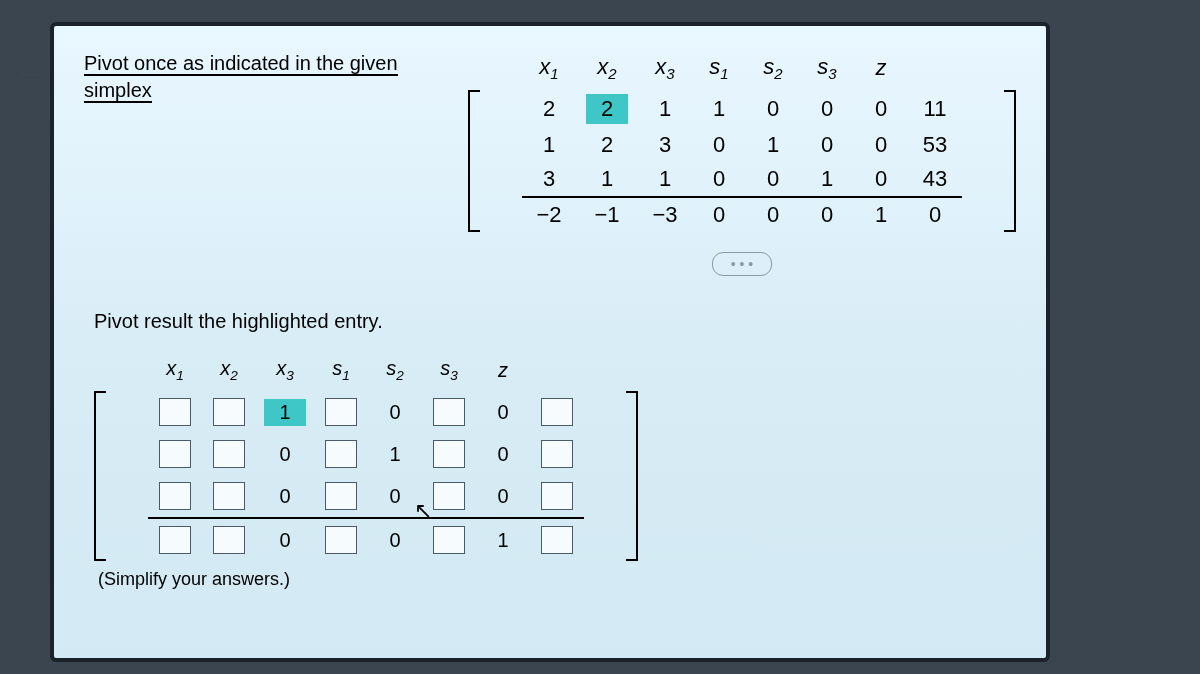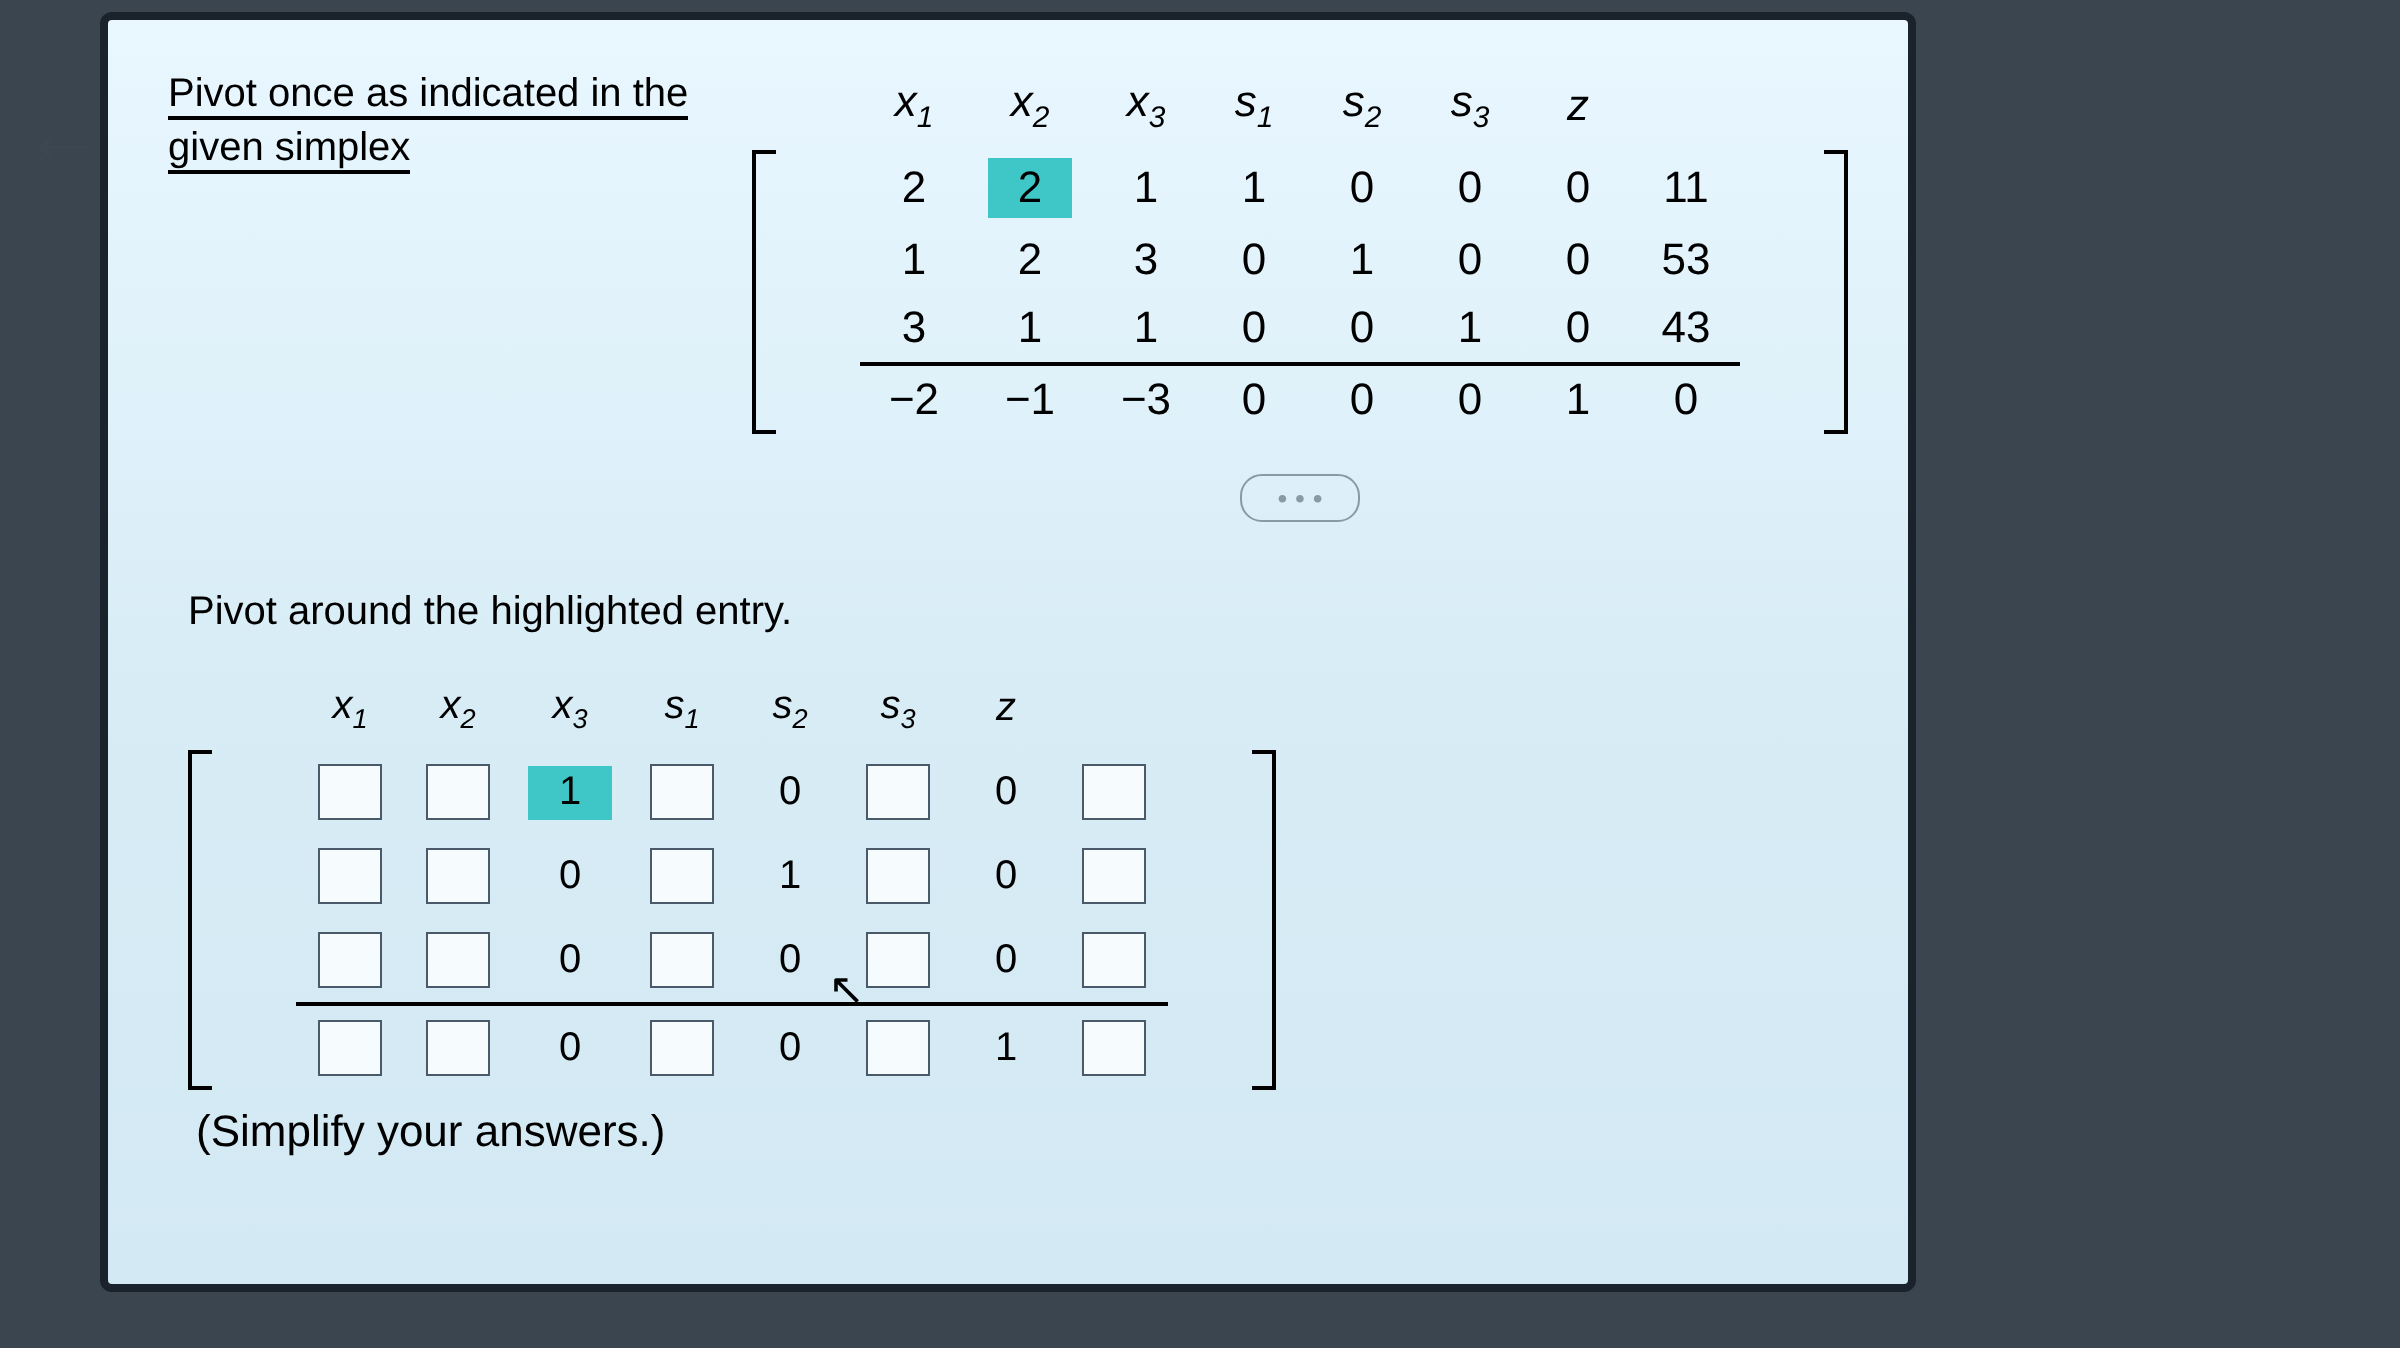--- a/index.html
+++ b/index.html
@@ -7,22 +7,22 @@
     padding: 0;
     width: 1200px;
     height: 674px;
     font-family: Arial, Helvetica, sans-serif;
     background: #3a4550;
     overflow: hidden;
   }
   .screen {
     position: absolute;
     left: 50px;
-    top: 6px;
-    width: 908px;
+    top: 22px;
+    width: 1000px;
     height: 640px;
     background: linear-gradient(180deg, #e9f7ff 0%, #d7ecf5 55%, #d3e9f3 100%);
     border: 4px solid #1a222b;
     border-radius: 6px;
     box-sizing: border-box;
   }
   .back-arrow {
     position: absolute;
     left: 10px;
     top: 45px;
@@ -120,21 +120,21 @@
   .answer-tab .last-row td { border-top: 2px solid #000; }
   .inbox {
     display: inline-block;
     width: 30px;
     height: 26px;
     border: 1.5px solid #4a5a6a;
     background: #ffffffc9;
     vertical-align: middle;
   }
   .hint {
-    font-size: 22px;
+    font-size: 18px;
     margin-top: 8px;
     margin-left: 4px;
   }
   .cursor {
     position: absolute;
     font-size: 22px;
     color: #000;
     pointer-events: none;
   }
 </style>
@@ -211,21 +211,21 @@
           <td>1</td>
               <td>0</td>
         </tr>
       </tbody>
         </table>
       <div class="expand-pill">• • •</div>
     </div>
   </div>
 
   <div class="section2">
-    <div class="sec-title">Pivot around the highlighted entry.</div>
+    <div class="sec-title">Pivot result the highlighted entry.</div>
 
     <div class="answer-tab">
       <table>
         <tbody>
             <tr>
           <th></th>
           <th><span>x</span><sub>1</sub></th>
           <th><span>x</span><sub>2</sub></th>
           <th><span>x</span><sub>3</sub></th>
           <th><span>s</span><sub>1</sub></th>

